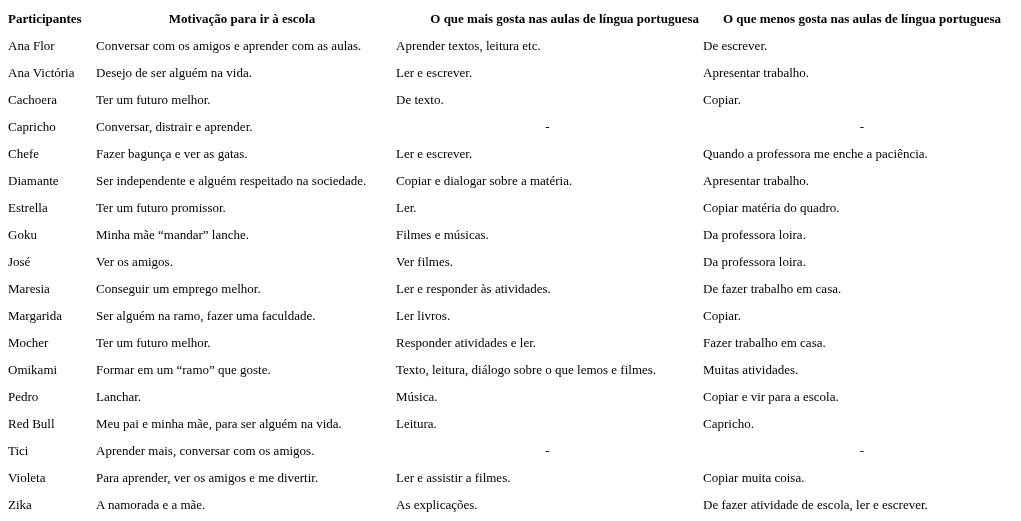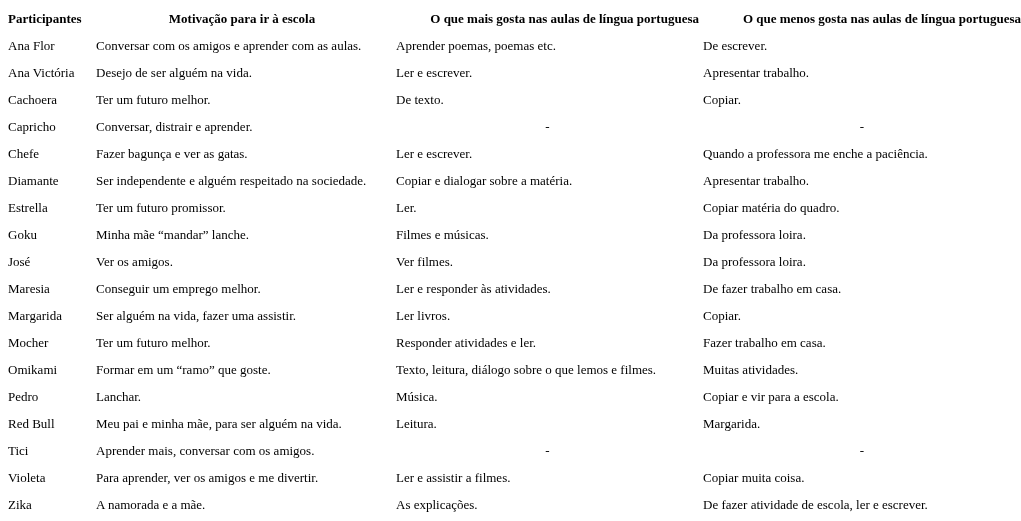--- a/index.html
+++ b/index.html
@@ -38,21 +38,21 @@
       font-weight: bold;
       font-size: 13px;
       text-align: center;
     }
     th.first { text-align: left; padding-left: 8px; }
     td.first { padding-left: 8px; }
     td.c2 { padding-left: 4px; }
     td.c3 { padding-left: 4px; }
     td.c4 { padding-left: 4px; margin-top: 20px; }
     th.c3 { text-align: right; padding-left: 4px; }
-    th.c4 { text-align: right; padding-left: 4px; }
+    th.c4 { text-align: center; padding-left: 4px; }
     td.empty { text-align: center; }
   </style>
 </head>
 <body>
 
 <table>
   <colgroup>
     <col class="c1">
       <col class="c2">
       <col class="c3">
@@ -63,21 +63,21 @@
       <th class="first">Participantes</th>
       <th class="c2">Motivação para ir à escola</th>
       <th class="c3">O que mais gosta nas aulas de língua portuguesa</th>
       <th class="c4">O que menos gosta nas aulas de língua portuguesa</th>
     </tr>
   </thead>
   <tbody id="tbody">
     <tr>
       <td class="first">Ana Flor</td>
       <td class="c2">Conversar com os amigos e aprender com as aulas.</td>
-      <td class="c3">Aprender poemas, poemas etc.</td>
+      <td class="c3">Aprender textos, leitura etc.</td>
       <td class="c4">De escrever.</td>
     </tr>
     <tr>
       <td class="first">Ana Victória</td>
       <td class="c2">Desejo de ser alguém na vida.</td>
       <td class="c3">Ler e escrever.</td>
       <td class="c4">Apresentar trabalho.</td>
     </tr>
     <tr>
       <td class="first">Cachoera</td>
@@ -122,21 +122,21 @@
       <td class="c4">Da professora loira.</td>
     </tr>
     <tr>
       <td class="first">Maresia</td>
       <td class="c2">Conseguir um emprego melhor.</td>
       <td class="c3">Ler e responder às atividades.</td>
       <td class="c4">De fazer trabalho em casa.</td>
     </tr>
     <tr>
       <td class="first">Margarida</td>
-      <td class="c2">Ser alguém na vida, fazer uma assistir.</td>
+      <td class="c2">Ser alguém na ramo, fazer uma faculdade.</td>
       <td class="c3">Ler livros.</td>
       <td class="c4">Copiar.</td>
     </tr>
     <tr>
       <td class="first">Mocher</td>
       <td class="c2">Ter um futuro melhor.</td>
       <td class="c3">Responder atividades e ler.</td>
       <td class="c4">Fazer trabalho em casa.</td>
     </tr>
     <tr>
@@ -148,21 +148,21 @@
     <tr>
       <td class="first">Pedro</td>
       <td class="c2">Lanchar.</td>
       <td class="c3">Música.</td>
       <td class="c4">Copiar e vir para a escola.</td>
     </tr>
     <tr>
       <td class="first">Red Bull</td>
       <td class="c2">Meu pai e minha mãe, para ser alguém na vida.</td>
       <td class="c3">Leitura.</td>
-      <td class="c4">Margarida.</td>
+      <td class="c4">Capricho.</td>
     </tr>
     <tr>
       <td class="first">Tici</td>
       <td class="c2">Aprender mais, conversar com os amigos.</td>
       <td class="c3 empty">-</td>
       <td class="c4 empty">-</td>
     </tr>
     <tr>
       <td class="first">Violeta</td>
       <td class="c2">Para aprender, ver os amigos e me divertir.</td>

